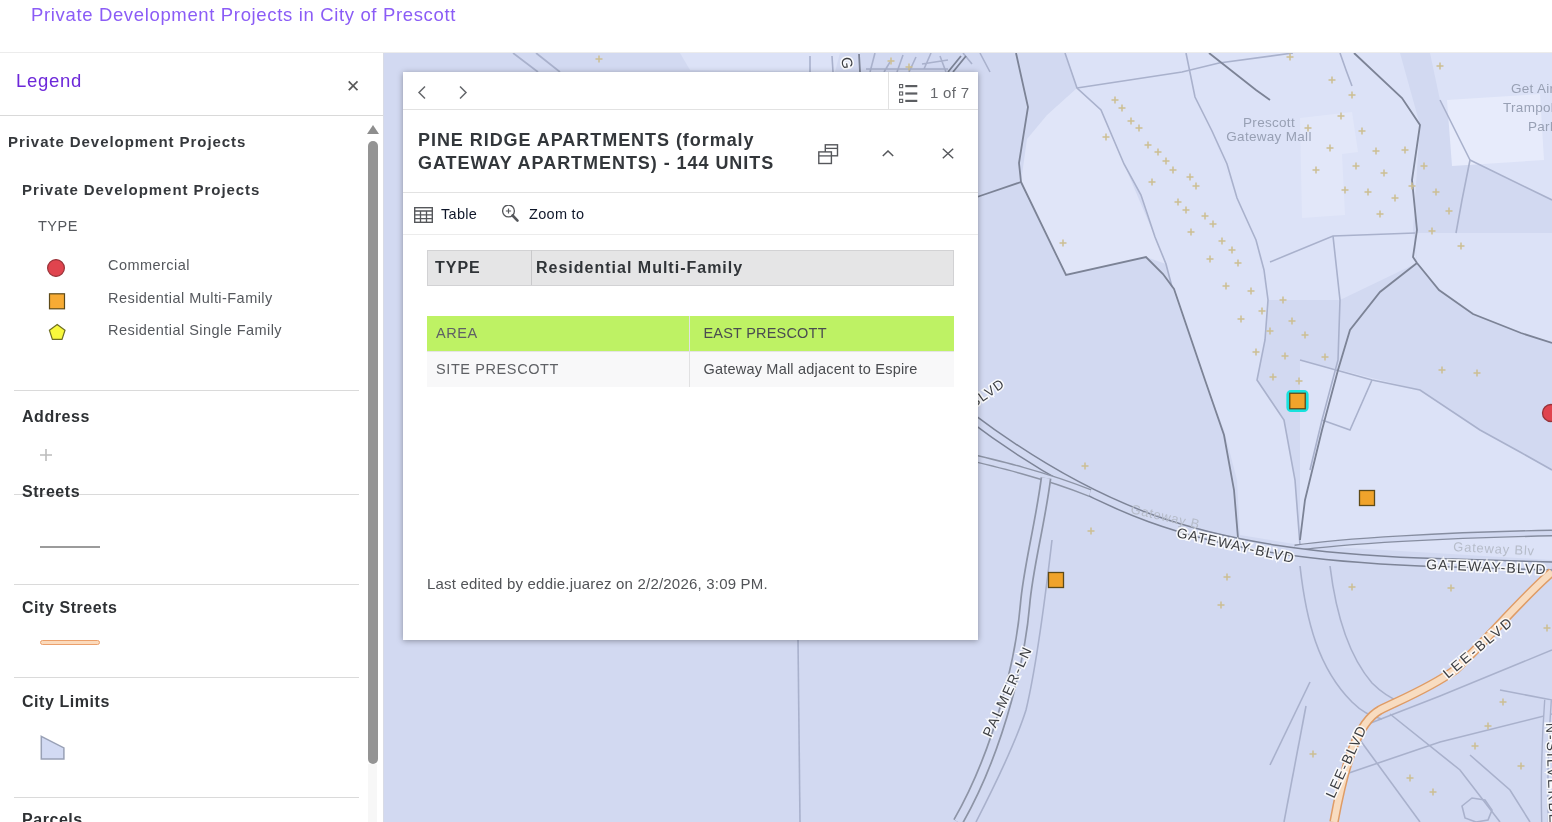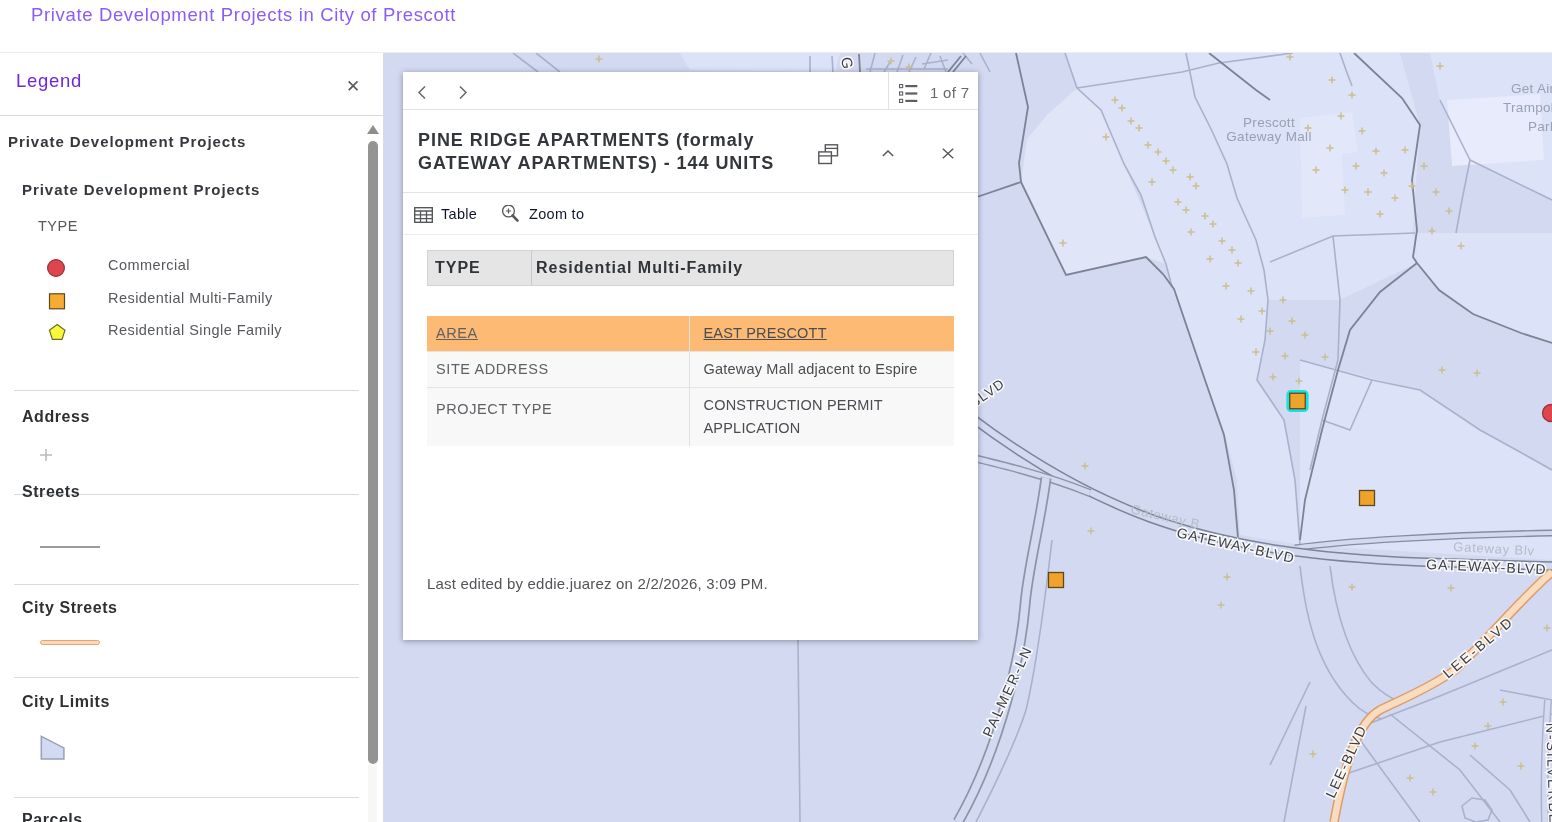--- a/index.html
+++ b/index.html
@@ -52,21 +52,21 @@
 #fbody td.k { }
 #fhead { top:178px; }
 #fhead td { background:#e5e5e6; border:1px solid #d2d2d4; height:35px; font-weight:bold; font-size:16px; color:#303438; letter-spacing:1.0px; }
 #fhead td.k { width:104px; padding-left:7px; border-right:1px solid #c9c9cb; }
 #fhead td.v { padding-left:4px; }
 #fbody { top:244px; }
 #fbody td { line-height:23px; padding-top:6px; padding-bottom:6px; }
 #fbody td.k { width:262px; color:#5f6165; letter-spacing:0.6px; border-right:1px solid #e1e1e2; }
 #fbody td.v { color:#4a4c50; letter-spacing:0.2px; padding-left:14px; }
 #fbody tr + tr td { border-top:1px solid #e4e4e5; }
-#fbody tr.a td { background:#fdba74;text-decoration:underline; }
+#fbody tr.a td { background:#bef264; }
 #fbody tr.b td { background:#f8f8f9; }
 #pfoot { position:absolute; left:24px; top:503px; font-size:15px; color:#515357; letter-spacing:0.2px; }
 .picon { position:absolute; }
 </style>
 </head>
 <body>
 <div id="stage">
 
   <div id="map"><svg width="1552" height="822" viewBox="0 0 1552 822">
 <rect x="0" y="53" width="1552" height="769" fill="#d2d9f1"></rect>
@@ -258,25 +258,21 @@
           </tr>
         </tbody>
       </table>
     <table class="ftable" id="fbody">
       <tbody>
           <tr class="a">
             <td class="k">AREA</td>
             <td class="v">EAST PRESCOTT</td>
           </tr>
       <tr class="b">
-            <td class="k">SITE ADDRESS</td>
+            <td class="k">SITE PRESCOTT</td>
             <td class="v">Gateway Mall adjacent to Espire</td>
-          </tr>
-      <tr class="b">
-            <td class="k" style="vertical-align:top;padding-top:10px;">PROJECT TYPE</td>
-            <td class="v">CONSTRUCTION PERMIT<br>APPLICATION</td>
           </tr>
     </tbody>
       </table>
     <div id="pfoot">Last edited by eddie.juarez on 2/2/2026, 3:09 PM.</div>
   </div>
 
 </div>
 
 </body></html>

